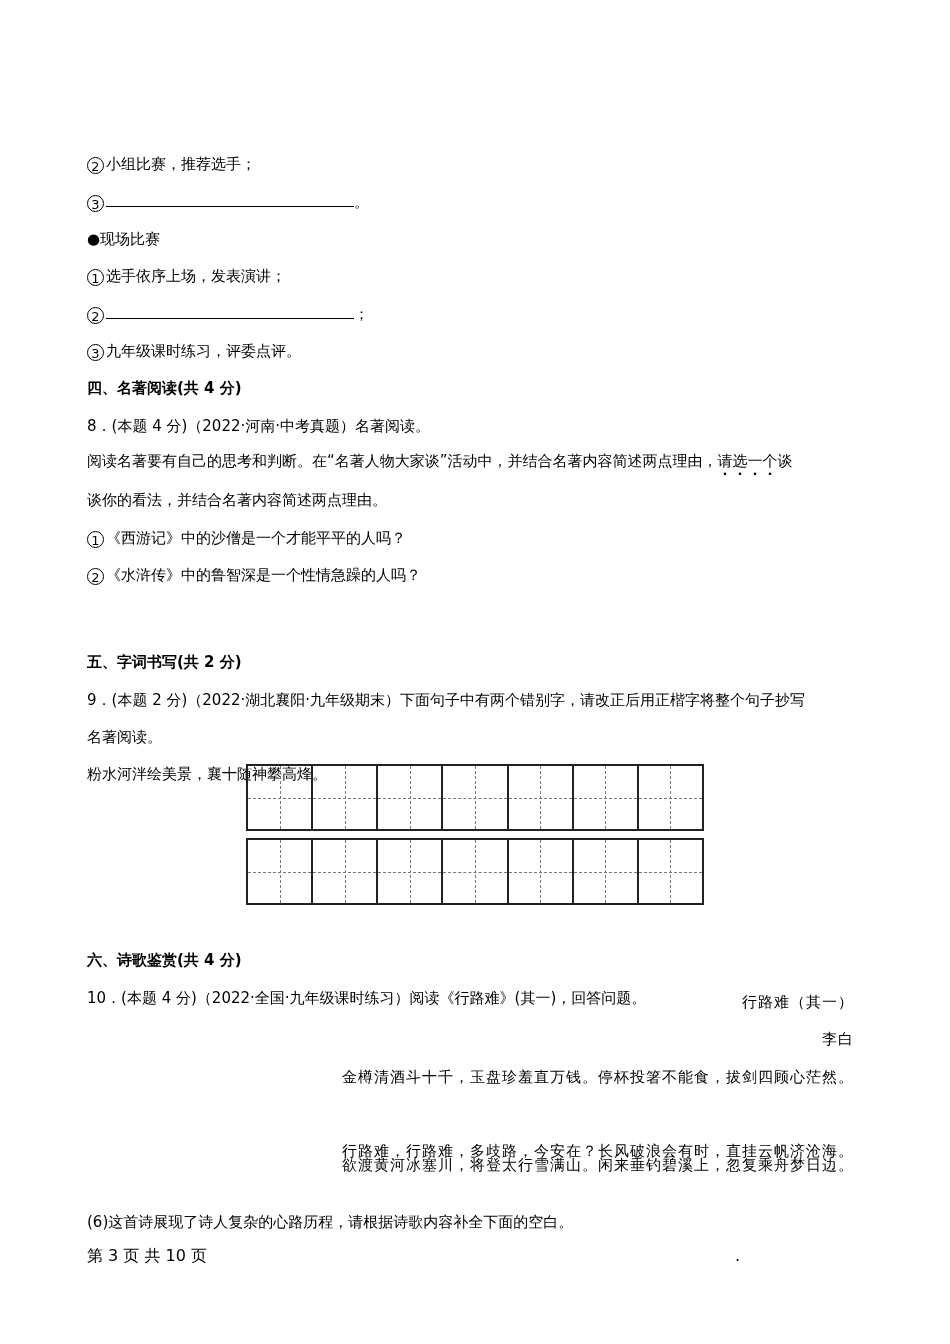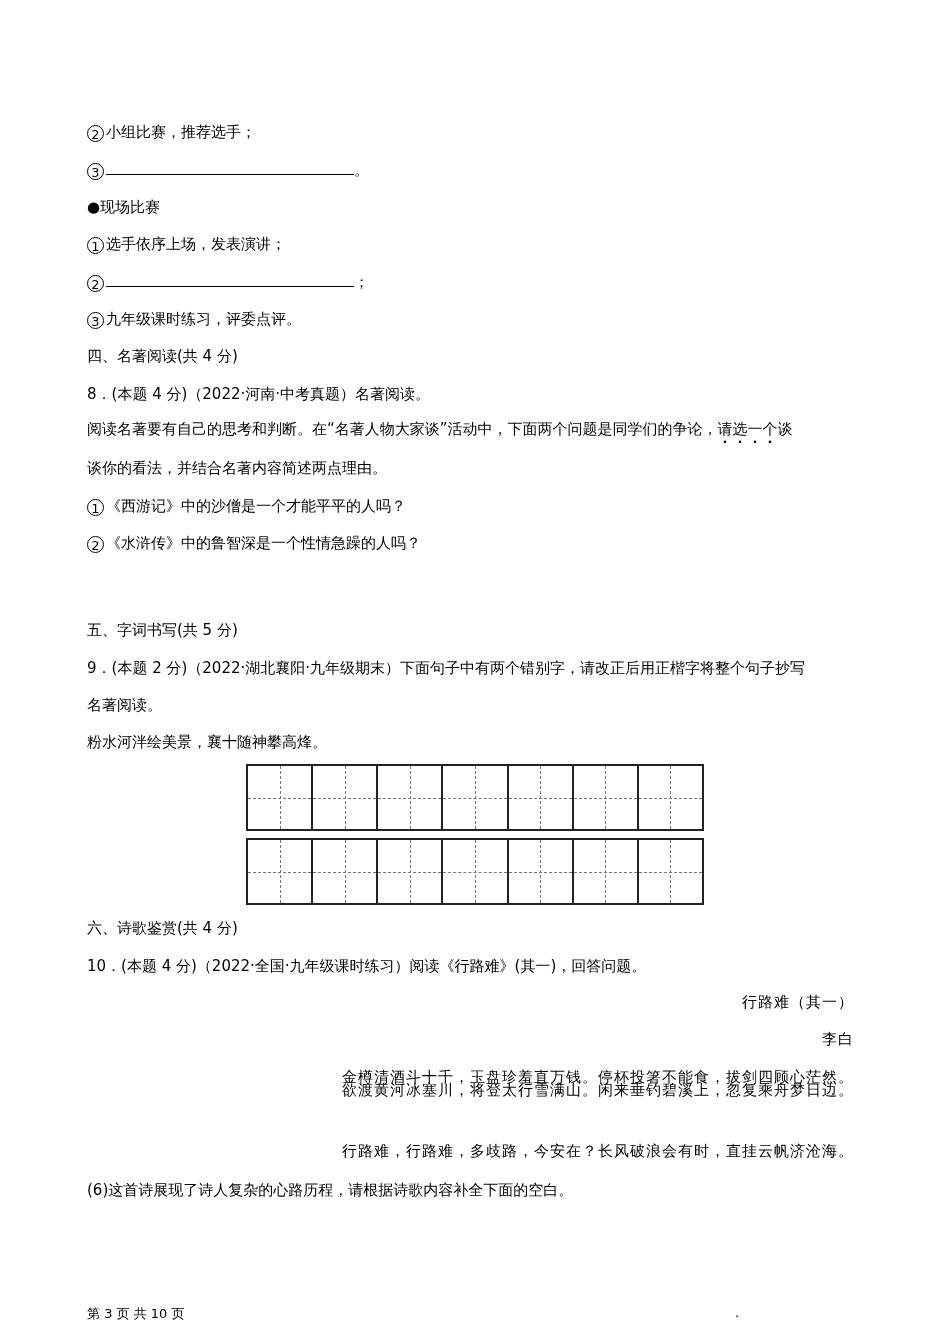--- a/index.html
+++ b/index.html
@@ -1,31 +1,31 @@
 <!DOCTYPE html>
 <html><head>
 <meta charset="utf-8">
 <style>
   html, body { margin: 0; padding: 0; background: #ffffff; }
   body { width: 950px; height: 1344px; position: relative; overflow: hidden;
          font-family: "DejaVu Sans", "Liberation Sans", sans-serif; color: #000; }
-  .line { position: absolute; left: 87px; font-size: 15px; line-height: 20px; white-space: nowrap; }
-  .bold { font-weight: normal; }
+  .line { position: absolute; left: 87px; font-size: 15px; line-height: 20px; white-space: nowrap; margin-top: 32px; }
+  .bold { font-weight: bold; }
   .circ { display: inline-block; width: 17px; height: 17px; border: 1px solid #000; border-radius: 50%;
           text-align: center; line-height: 17px; font-size: 13px; margin-right: 2px; vertical-align: -2px; box-sizing: border-box; }
   .blank { display: inline-block; width: 248px; border-bottom: 1px solid #000; height: 14px; vertical-align: baseline; }
   .dot-em { position: relative; }
   .dot-em::after { content: "."; position: absolute; left: 50%; transform: translateX(-50%); bottom: -11px; font-size: 13px; font-weight: bold; }
   .grid-row { position: absolute; left: 246px; width: 458px; height: 67px; border: 2px solid #222; display: flex; box-sizing: border-box; }
   .cell { flex: 1; position: relative; border-right: 2px solid #222; }
   .cell:last-child { border-right: none; }
   .cell::before { content: ""; position: absolute; left: 50%; top: 0; bottom: 0; border-left: 1px dashed #777; }
   .cell::after { content: ""; position: absolute; top: 50%; left: 0; right: 0; border-top: 1px dashed #777; }
   .poem { position: absolute; left: 0; width: 854px; text-align: right; font-family: "DejaVu Serif", "Liberation Serif", serif; font-size: 15px; letter-spacing: 1px; white-space: nowrap; }
-  .footer { position: absolute; top: 1305px; font-size: 13px; }
+  .footer { position: absolute; top: 1246px; font-size: 16px; }
 </style>
 </head>
 <body>
 
 <div class="line" style="top:122px">
   <span class="circ">2</span><span>小组比赛，推荐选手；</span>
 </div>
 <div class="line" style="top:160px">
   <span class="circ">3</span><span class="blank"></span><span>。</span>
 </div>
@@ -36,31 +36,31 @@
 <div class="line" style="top:272px">
   <span class="circ">2</span><span class="blank"></span><span>；</span>
 </div>
 <div class="line" style="top:309px">
   <span class="circ">3</span><span>九年级课时练习，评委点评。</span>
 </div>
 
 <div class="line bold" style="top:346px">四、名著阅读(共 4 分)</div>
 <div class="line" style="top:384px">8．(本题 4 分)（2022·河南·中考真题）名著阅读。</div>
 <div class="line" style="top:419px">
-  <span>阅读名著要有自己的思考和判断。在“名著人物大家谈”活动中，下面两个问题是同学们的争论，</span><span class="dot-em">请</span><span class="dot-em">选</span><span class="dot-em">一</span><span class="dot-em">个</span><span>谈</span>
+  <span>阅读名著要有自己的思考和判断。在“名著人物大家谈”活动中，并结合名著内容简述两点理由，</span><span class="dot-em">请</span><span class="dot-em">选</span><span class="dot-em">一</span><span class="dot-em">个</span><span>谈</span>
 </div>
 <div class="line" style="top:458px">谈你的看法，并结合名著内容简述两点理由。</div>
 <div class="line" style="top:496px">
   <span class="circ">1</span><span>《西游记》中的沙僧是一个才能平平的人吗？</span>
 </div>
 <div class="line" style="top:533px">
   <span class="circ">2</span><span>《水浒传》中的鲁智深是一个性情急躁的人吗？</span>
 </div>
 
-<div class="line bold" style="top:620px">五、字词书写(共 5 分)</div>
+<div class="line bold" style="top:620px">五、字词书写(共 2 分)</div>
 <div class="line" style="top:658px">9．(本题 2 分)（2022·湖北襄阳·九年级期末）下面句子中有两个错别字，请改正后用正楷字将整个句子抄写</div>
 <div class="line" style="top:695px">名著阅读。</div>
 <div class="line" style="top:732px">粉水河泮绘美景，襄十随神攀高烽。</div>
 
 <div class="grid-row" style="top:764px">
   <div class="cell"></div>
   <div class="cell"></div>
   <div class="cell"></div>
   <div class="cell"></div>
   <div class="cell"></div>
@@ -75,18 +75,18 @@
   <div class="cell"></div>
   <div class="cell"></div>
   <div class="cell"></div>
 </div>
 
 <div class="line bold" style="top:918px">六、诗歌鉴赏(共 4 分)</div>
 <div class="line" style="top:956px">10．(本题 4 分)（2022·全国·九年级课时练习）阅读《行路难》(其一)，回答问题。</div>
 <div class="poem" style="top:993px">行路难（其一）</div>
 <div class="poem" style="top:1030px">李白</div>
 <div class="poem" style="top:1068px">金樽清酒斗十千，玉盘珍羞直万钱。停杯投箸不能食，拔剑四顾心茫然。</div>
-<div class="poem" style="top:1081px">欲渡黄河冰塞川，将登太行雪满山。闲来垂钓碧溪上，忽复乘舟梦日边。</div>
+<div class="poem" style="top:1156px">欲渡黄河冰塞川，将登太行雪满山。闲来垂钓碧溪上，忽复乘舟梦日边。</div>
 <div class="poem" style="top:1142px">行路难，行路难，多歧路，今安在？长风破浪会有时，直挂云帆济沧海。</div>
 <div class="line" style="top:1180px">(6)这首诗展现了诗人复杂的心路历程，请根据诗歌内容补全下面的空白。</div>
 
 <div class="footer" style="left:87px">第 3 页 共 10 页</div>
 <div class="footer" style="left:735px">.</div>
 
 </body></html>

